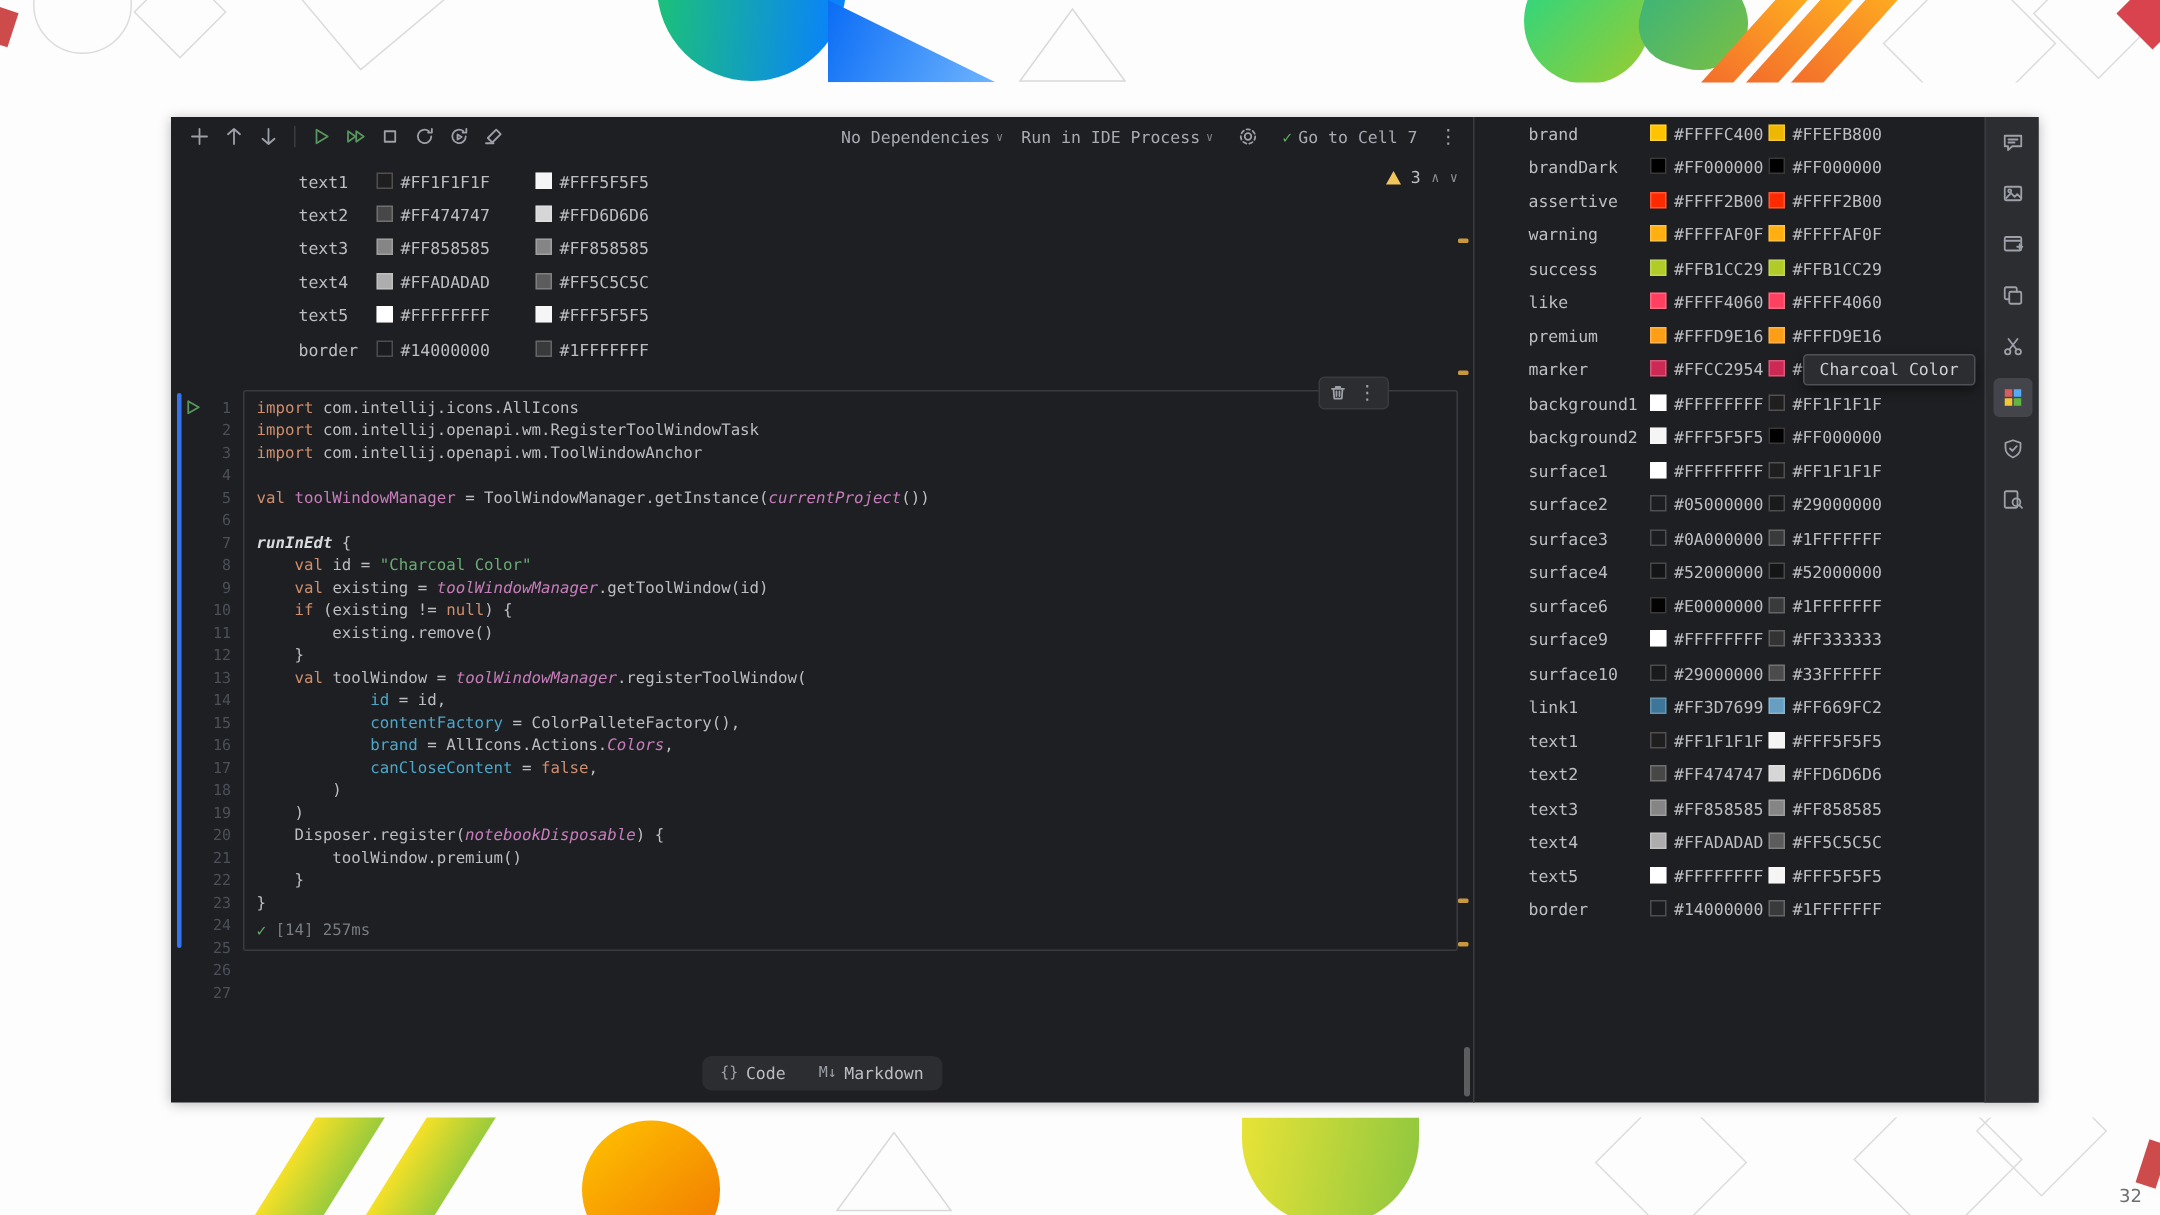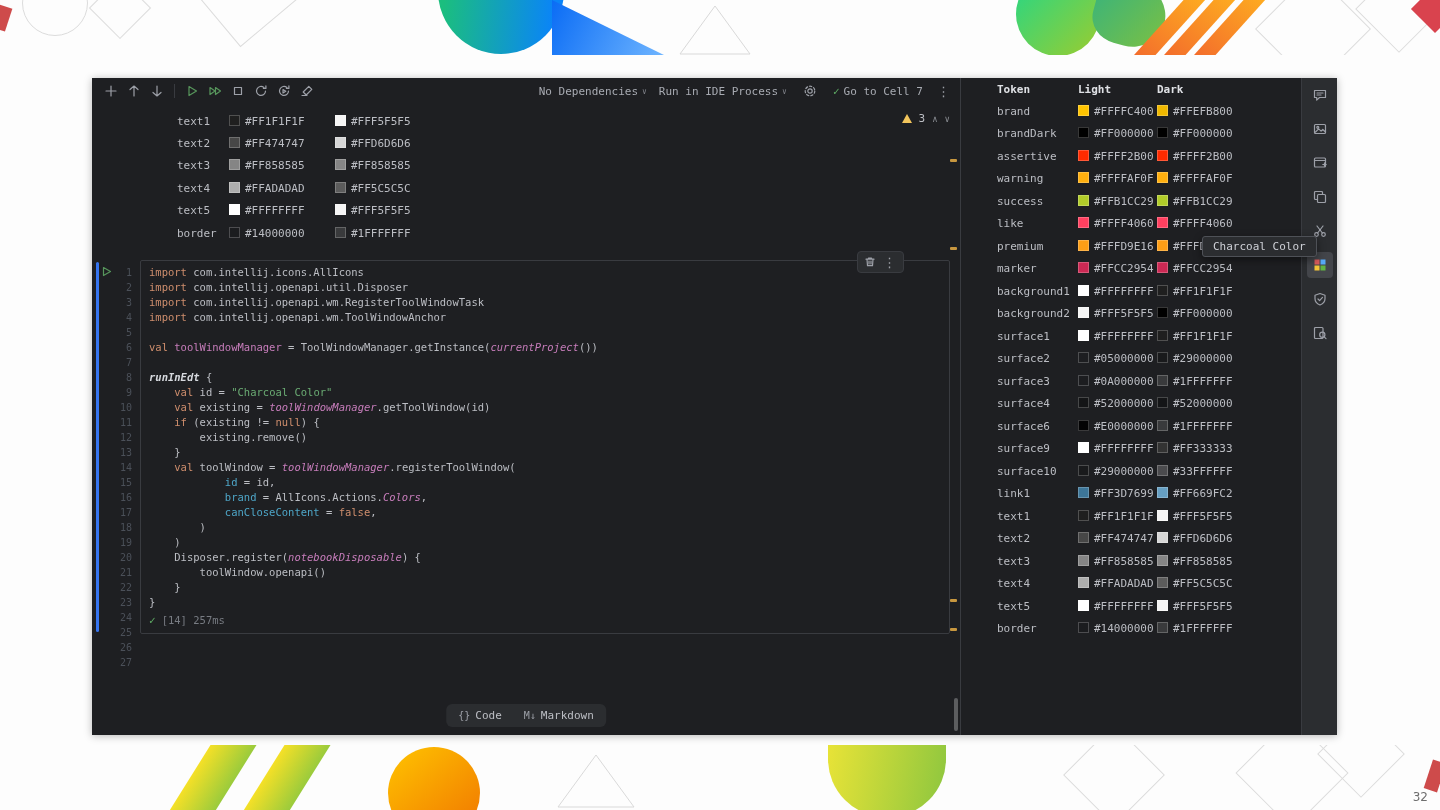--- a/index.html
+++ b/index.html
@@ -7,21 +7,21 @@
   .slide{position:relative;width:1440px;height:810px;background:#fdfdfd;overflow:hidden;}
 
   
   .band{position:absolute;left:0;width:1440px;overflow:hidden;}
   .band-top{top:0;height:55px;}
   .band-bottom{top:745px;height:65px;}
   .decor{position:absolute;}
   .outline{border:1px solid #dcdcdc;background:transparent;}
 
   
-  .ide{position:absolute;left:92px;top:78px;width:1245px;height:657px;background:#1E1F22;display:flex;
+  .ide{position:absolute;left:114px;top:78px;width:1245px;height:657px;background:#1E1F22;display:flex;
        box-shadow:0 1px 8px rgba(0,0,0,.28);color:#BCBEC4;font-family:"DejaVu Sans Mono",monospace;}
   .main{width:868px;display:flex;flex-direction:column;position:relative;}
 
   
   .toolbar{height:26px;display:flex;align-items:center;padding:0 8px;gap:1px;flex:none;}
   .tb-btn{width:22px;height:22px;border-radius:3px;display:flex;align-items:center;justify-content:center;flex:none;}
   .tb-sep{width:1px;height:14px;background:#393B40;margin:0 5px;flex:none;}
   .tb-right{margin-left:auto;display:flex;align-items:center;gap:12px;font-size:11px;color:#A8ABB2;white-space:nowrap;}
   .tb-drop{display:flex;align-items:center;gap:4px;}
   .chev{font-size:8px;color:#7E8188;}
@@ -286,40 +286,40 @@
               <div class="gnum">22</div>
               <div class="gnum">23</div>
               <div class="gnum">24</div>
               <div class="gnum">25</div>
               <div class="gnum">26</div>
               <div class="gnum">27</div>
             </div>
           <div class="codebox">
             <div>
                 <div class="codeline"><span class="tok-kw">import</span><span class="tok-pl"> com.intellij.icons.AllIcons</span></div>
-                <div class="codeline"><span class="tok-kw">import</span><span class="tok-pl"> com.intellij.openapi.util.Disposer</span></div>
                 <div class="codeline"><span class="tok-kw">import</span><span class="tok-pl"> com.intellij.openapi.wm.RegisterToolWindowTask</span></div>
                 <div class="codeline"><span class="tok-kw">import</span><span class="tok-pl"> com.intellij.openapi.wm.ToolWindowAnchor</span></div>
                 <div class="codeline">&nbsp;</div>
                 <div class="codeline"><span class="tok-kw">val</span><span class="tok-pl"> </span><span class="tok-prop">toolWindowManager</span><span class="tok-pl"> = ToolWindowManager.getInstance(</span><span class="tok-propi">currentProject</span><span class="tok-pl">())</span></div>
                 <div class="codeline">&nbsp;</div>
                 <div class="codeline"><span class="tok-fn">runInEdt</span><span class="tok-pl"> {</span></div>
                 <div class="codeline"><span class="tok-pl">    </span><span class="tok-kw">val</span><span class="tok-pl"> id = </span><span class="tok-str">"Charcoal Color"</span></div>
                 <div class="codeline"><span class="tok-pl">    </span><span class="tok-kw">val</span><span class="tok-pl"> existing = </span><span class="tok-propi">toolWindowManager</span><span class="tok-pl">.getToolWindow(id)</span></div>
                 <div class="codeline"><span class="tok-pl">    </span><span class="tok-kw">if</span><span class="tok-pl"> (existing != </span><span class="tok-kw">null</span><span class="tok-pl">) {</span></div>
                 <div class="codeline"><span class="tok-pl">        existing.remove()</span></div>
                 <div class="codeline"><span class="tok-pl">    }</span></div>
                 <div class="codeline"><span class="tok-pl">    </span><span class="tok-kw">val</span><span class="tok-pl"> toolWindow = </span><span class="tok-propi">toolWindowManager</span><span class="tok-pl">.registerToolWindow(</span></div>
                 <div class="codeline"><span class="tok-pl">            </span><span class="tok-arg">id</span><span class="tok-pl"> = id,</span></div>
+                <div class="codeline"><span class="tok-pl">            </span><span class="tok-arg">contentFactory</span><span class="tok-pl"> = ColorPalleteFactory(),</span></div>
                 <div class="codeline"><span class="tok-pl">            </span><span class="tok-arg">brand</span><span class="tok-pl"> = AllIcons.Actions.</span><span class="tok-propi">Colors</span><span class="tok-pl">,</span></div>
                 <div class="codeline"><span class="tok-pl">            </span><span class="tok-arg">canCloseContent</span><span class="tok-pl"> = </span><span class="tok-kw">false</span><span class="tok-pl">,</span></div>
                 <div class="codeline"><span class="tok-pl">        )</span></div>
                 <div class="codeline"><span class="tok-pl">    )</span></div>
                 <div class="codeline"><span class="tok-pl">    Disposer.register(</span><span class="tok-propi">notebookDisposable</span><span class="tok-pl">) {</span></div>
-                <div class="codeline"><span class="tok-pl">        toolWindow.openapi()</span></div>
+                <div class="codeline"><span class="tok-pl">        toolWindow.premium()</span></div>
                 <div class="codeline"><span class="tok-pl">    }</span></div>
                 <div class="codeline"><span class="tok-pl">}</span></div>
               </div>
             <div class="result">
               <span class="ok">✓</span>
               <span>[14] 257ms</span>
             </div>
           </div>
           <div class="cell-pill">
             <span>
@@ -344,25 +344,20 @@
           </button>
           <button class="abtn">
             <span class="glyph">M↓</span>
             <span>Markdown</span>
           </button>
         </div>
       </div>
     </div>
 
     <div class="panel">
-      <div class="prow head">
-        <span class="pcell">Token</span>
-        <span class="pcell">Light</span>
-        <span class="pcell">Dark</span>
-      </div>
       <div>
           <div class="prow">
             <span class="pcell">brand</span>
             <span class="pcell"><span class="swatch" style="background: rgb(255, 196, 0);"></span>#FFFFC400</span>
             <span class="pcell"><span class="swatch" style="background: rgb(239, 184, 0);"></span>#FFEFB800</span>
           </div>
           <div class="prow">
             <span class="pcell">brandDark</span>
             <span class="pcell"><span class="swatch" style="background: rgb(0, 0, 0);"></span>#FF000000</span>
             <span class="pcell"><span class="swatch" style="background: rgb(0, 0, 0);"></span>#FF000000</span>

